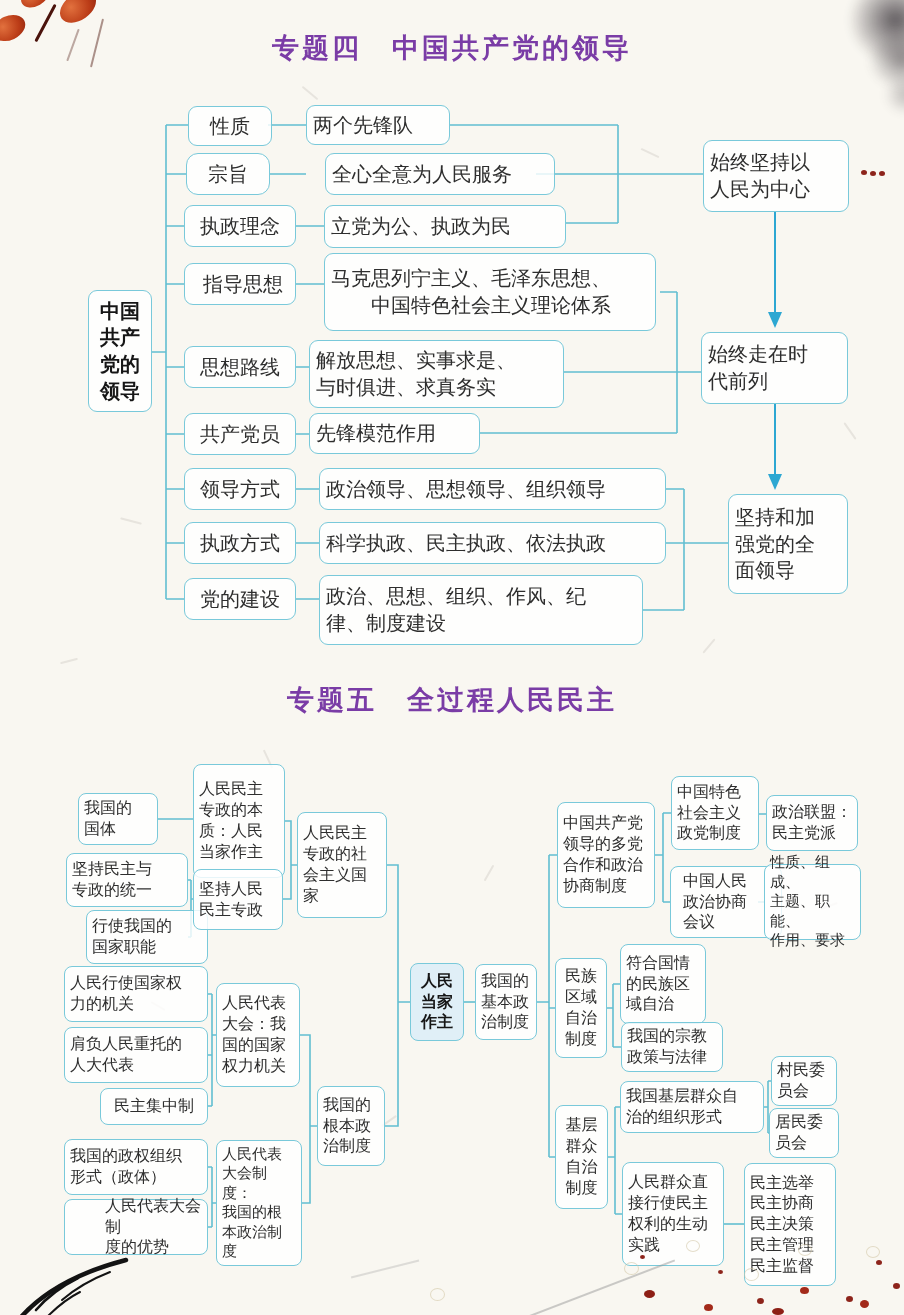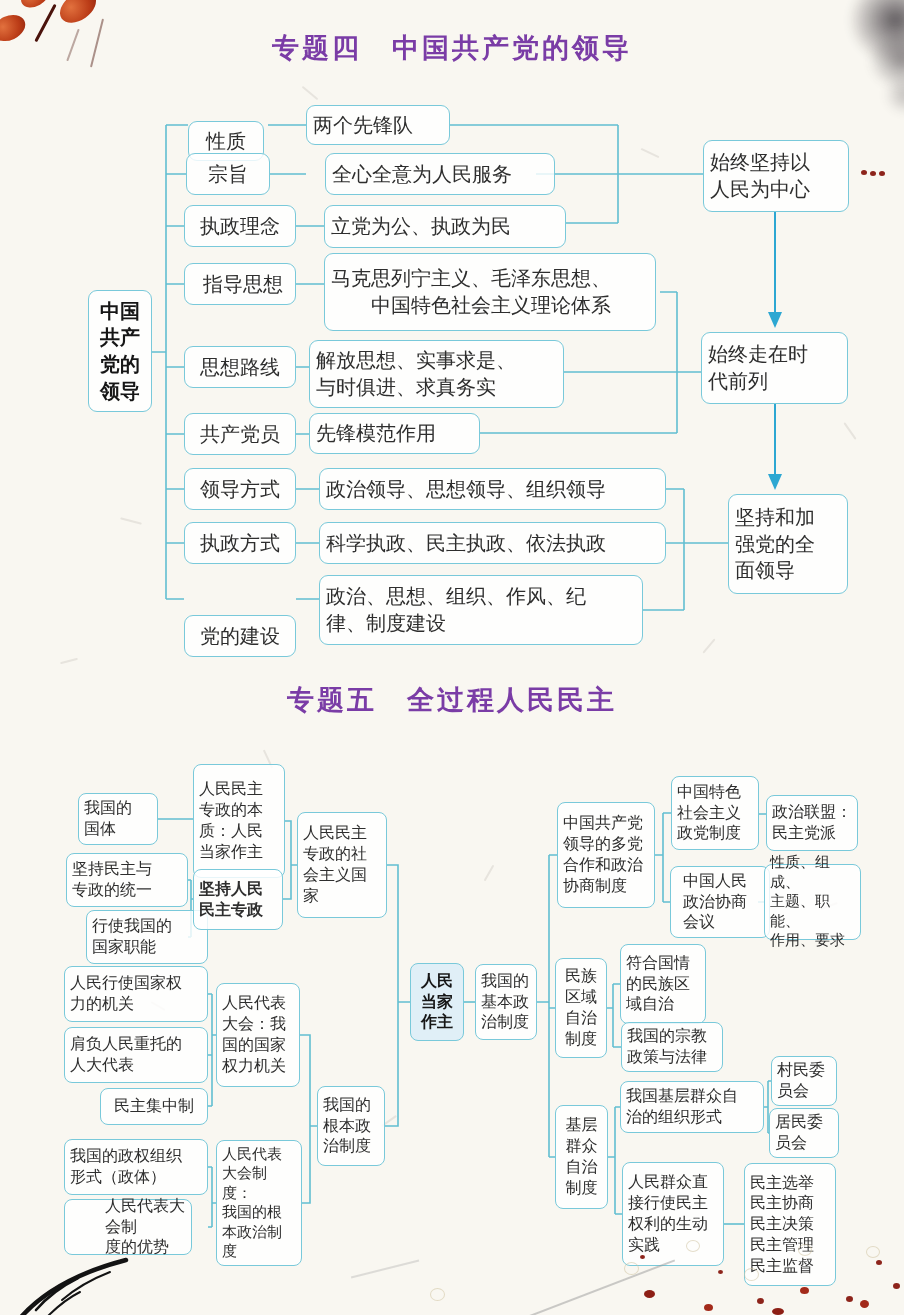--- a/index.html
+++ b/index.html
@@ -90,29 +90,29 @@
   </svg>
 
   <div id="title5" class="title">专题五　全过程人民民主</div>
   <div id="title4" class="title">专题四　中国共产党的领导</div>
 
   <div class="node c bold" style="left:88px;top:290px;width:64px;height:122px;">中国
 共产
 党的
 领导</div>
 
-  <div class="node c" style="left:188px;top:121px;width:76px;height:40px;">性质</div>
-  <div class="node c" style="left:186px;top:153px;width:84px;height:42px;">宗旨</div>
+  <div class="node c" style="left:188px;top:106px;width:84px;height:40px;">性质</div>
+  <div class="node c" style="left:186px;top:153px;width:84px;height:42px;border-radius:12px;">宗旨</div>
   <div class="node c" style="left:184px;top:205px;width:112px;height:42px;text-align:center;">执政理念</div>
   <div class="node c" style="left:184px;top:263px;width:112px;height:42px;padding-left:12px;">指导思想</div>
   <div class="node c" style="left:184px;top:346px;width:112px;height:42px;">思想路线</div>
   <div class="node c" style="left:184px;top:413px;width:112px;height:42px;">共产党员</div>
   <div class="node c" style="left:184px;top:468px;width:112px;height:42px;">领导方式</div>
   <div class="node c" style="left:184px;top:522px;width:112px;height:42px;">执政方式</div>
-  <div class="node c" style="left:184px;top:578px;width:112px;height:42px;margin-top:37px;">党的建设</div>
+  <div class="node c" style="left:184px;top:578px;width:112px;height:42px;">党的建设</div>
 
   <div class="node" style="left:306px;top:105px;width:144px;height:40px;">两个先锋队</div>
   <div class="node" style="left:306px;top:153px;width:230px;height:42px;margin-left:19px;">全心全意为人民服务</div>
   <div class="node" style="left:324px;top:205px;width:242px;height:43px;">立党为公、执政为民</div>
   <div class="node" style="left:324px;top:253px;width:332px;height:78px;text-align:right;">马克思列宁主义、毛泽东思想、
 中国特色社会主义理论体系</div>
   <div class="node" style="left:309px;top:340px;width:255px;height:68px;">解放思想、实事求是、
 与时俱进、求真务实</div>
   <div class="node" style="left:309px;top:413px;width:171px;height:41px;">先锋模范作用</div>
   <div class="node" style="left:319px;top:468px;width:347px;height:42px;">政治领导、思想领导、组织领导</div>
@@ -131,39 +131,39 @@
   <div class="node s" style="left:78px;top:793px;width:80px;height:52px;">我国的
 国体</div>
   <div class="node s" style="left:66px;top:853px;width:122px;height:54px;">坚持民主与
 专政的统一</div>
   <div class="node s" style="left:66px;top:910px;width:122px;height:54px;margin-left:20px;">行使我国的
 国家职能</div>
   <div class="node s" style="left:193px;top:764px;width:92px;height:114px;">人民民主
 专政的本
 质：人民
 当家作主</div>
-  <div class="node s" style="left:193px;top:869px;width:90px;height:61px;font-weight:bold;">坚持人民
+  <div class="node s" style="left:193px;top:869px;width:90px;height:61px;">坚持人民
 民主专政</div>
   <div class="node s" style="left:297px;top:812px;width:90px;height:106px;">人民民主
 专政的社
 会主义国
 家</div>
 
   <div class="node s" style="left:64px;top:966px;width:144px;height:56px;">人民行使国家权
 力的机关</div>
   <div class="node s" style="left:64px;top:1027px;width:144px;height:56px;">肩负人民重托的
 人大代表</div>
   <div class="node s c" style="left:100px;top:1088px;width:108px;height:37px;">民主集中制</div>
   <div class="node s" style="left:216px;top:983px;width:84px;height:104px;">人民代表
 大会：我
 国的国家
 权力机关</div>
   <div class="node s" style="left:64px;top:1139px;width:144px;height:56px;">我国的政权组织
 形式（政体）</div>
-  <div class="node s" style="left:64px;top:1199px;width:128px;height:56px;padding-left:40px;">人民代表大会制
+  <div class="node s" style="left:64px;top:1199px;width:144px;height:56px;padding-left:40px;">人民代表大会制
 度的优势</div>
   <div class="node s sm" style="left:216px;top:1140px;width:86px;height:126px;">人民代表
 大会制度：
 我国的根
 本政治制
 度</div>
   <div class="node s" style="left:317px;top:1086px;width:68px;height:80px;">我国的
 根本政
 治制度</div>
 
@@ -176,21 +176,21 @@
 
   <div class="node s" style="left:557px;top:802px;width:98px;height:106px;">中国共产党
 领导的多党
 合作和政治
 协商制度</div>
   <div class="node s" style="left:671px;top:776px;width:88px;height:74px;">中国特色
 社会主义
 政党制度</div>
   <div class="node s" style="left:766px;top:795px;width:92px;height:56px;">政治联盟：
 民主党派</div>
-  <div class="node s" style="left:670px;top:866px;width:100px;height:72px;padding-left:12px;">中国人民
+  <div class="node s" style="left:670px;top:866px;width:112px;height:72px;padding-left:12px;">中国人民
 政治协商
 会议</div>
   <div class="node s sm" style="left:764px;top:864px;width:97px;height:76px;">性质、组成、
 主题、职能、
 作用、要求</div>
 
   <div class="node s c" style="left:555px;top:958px;width:52px;height:100px;">民族
 区域
 自治
 制度</div>

